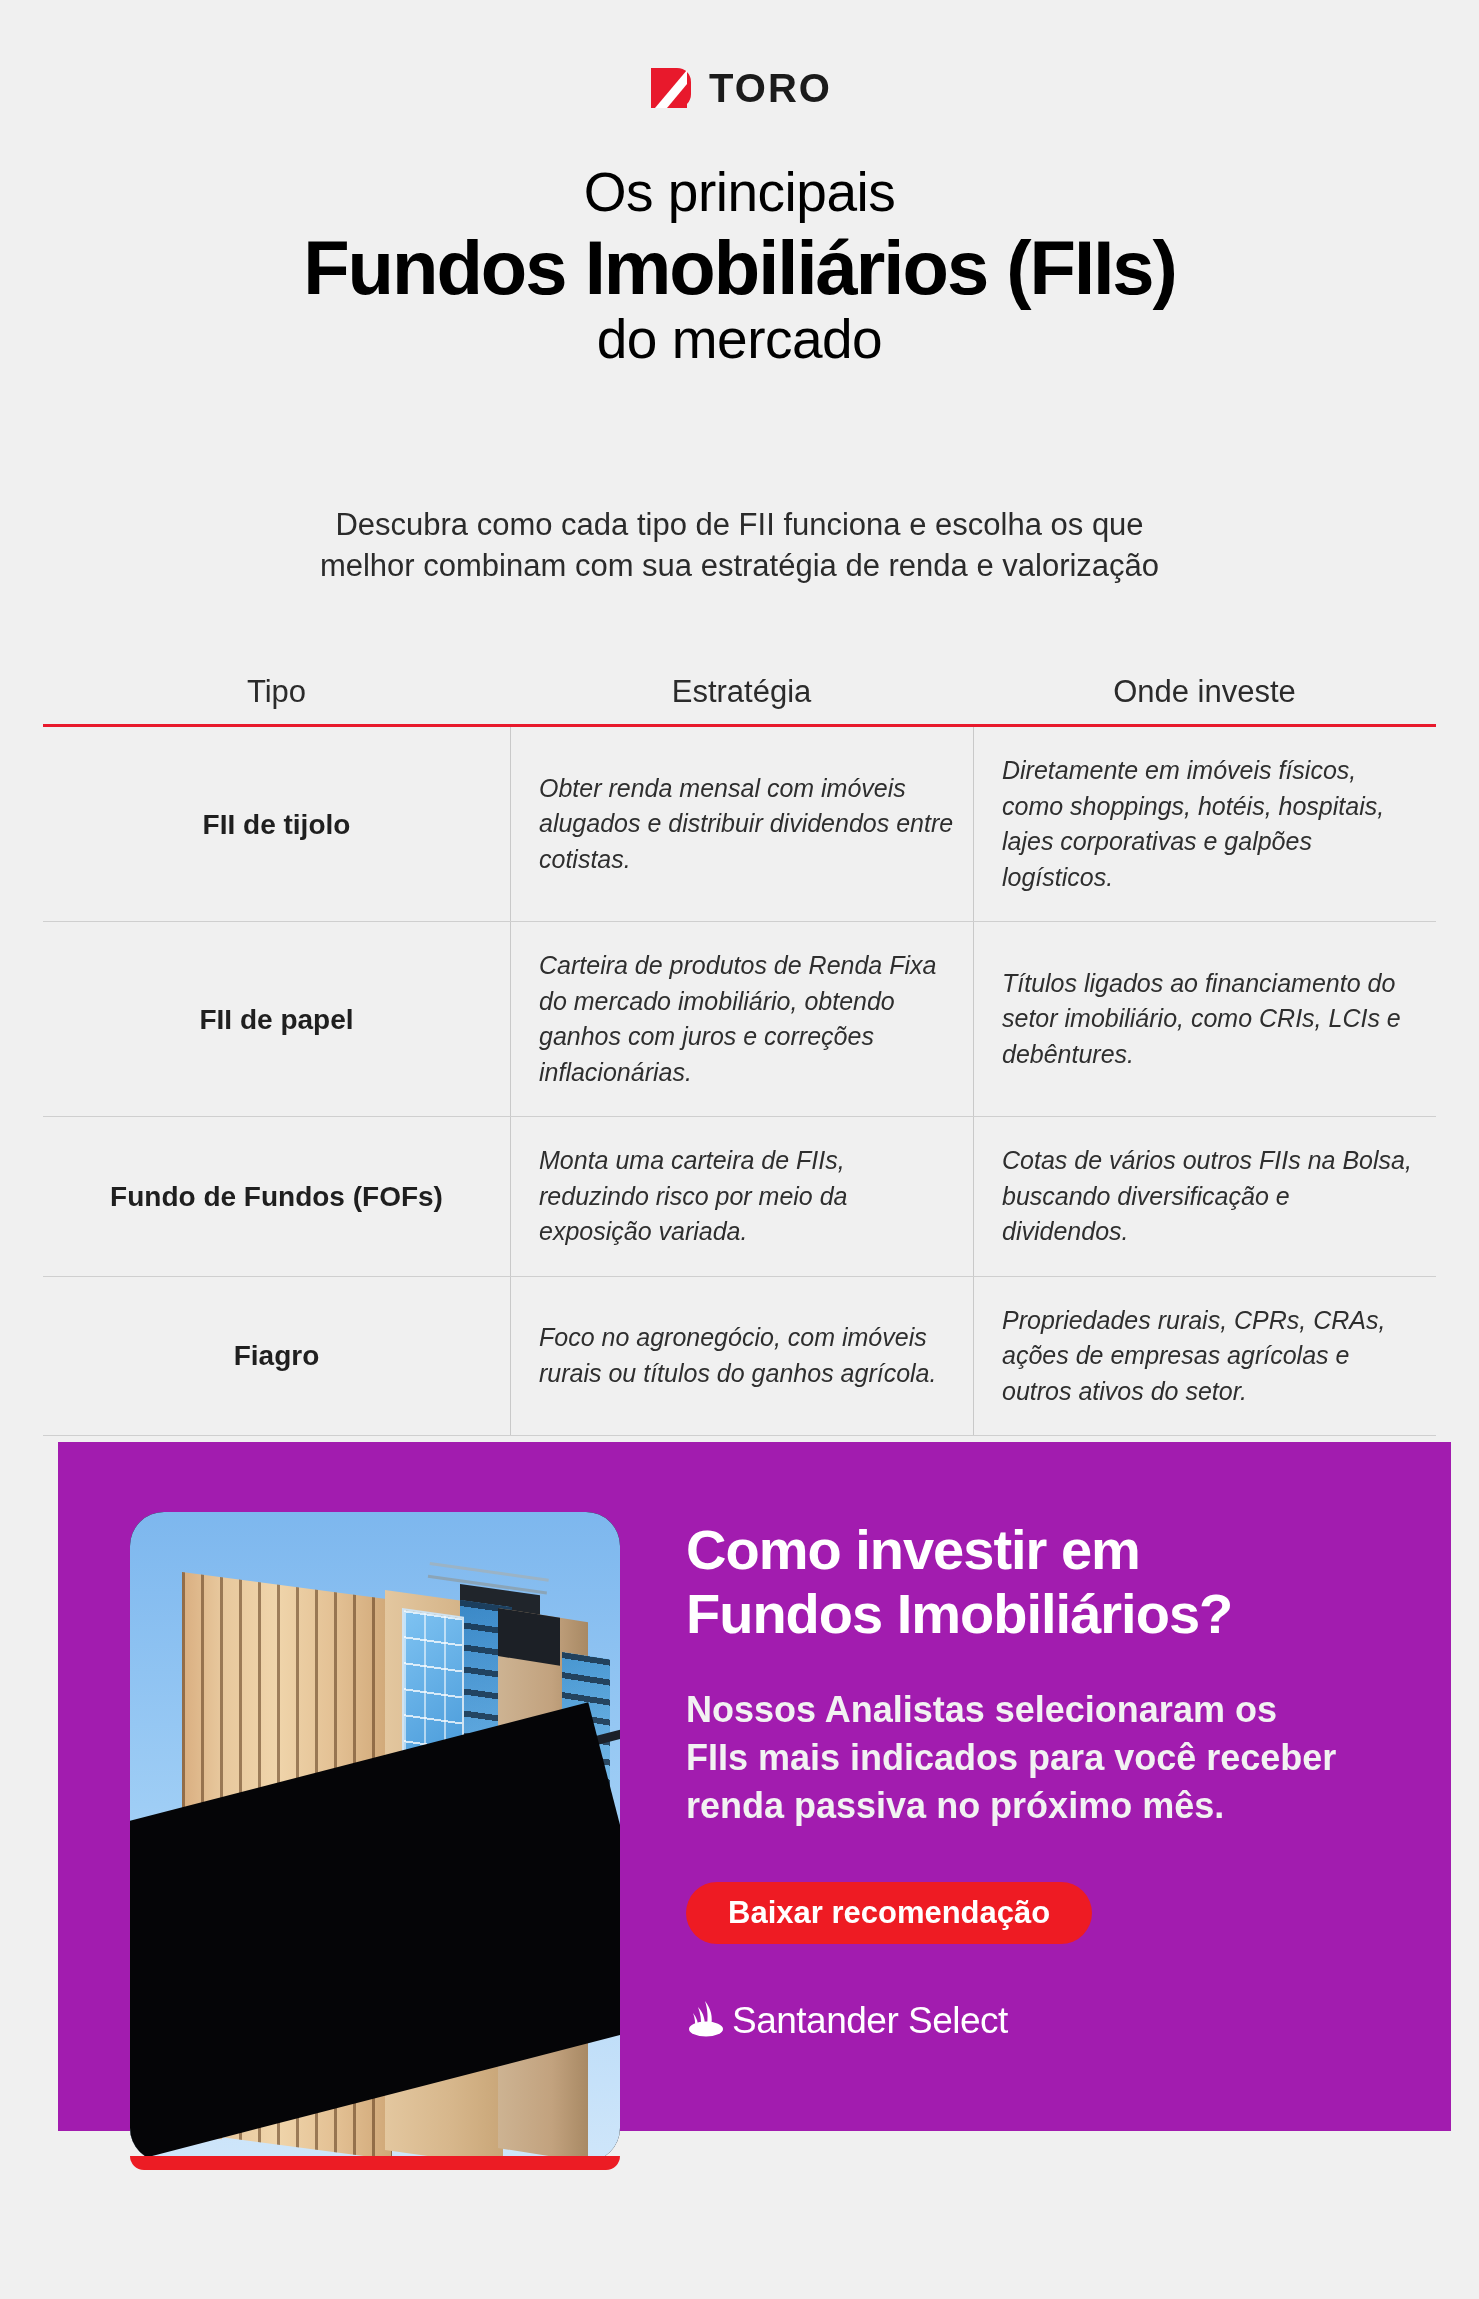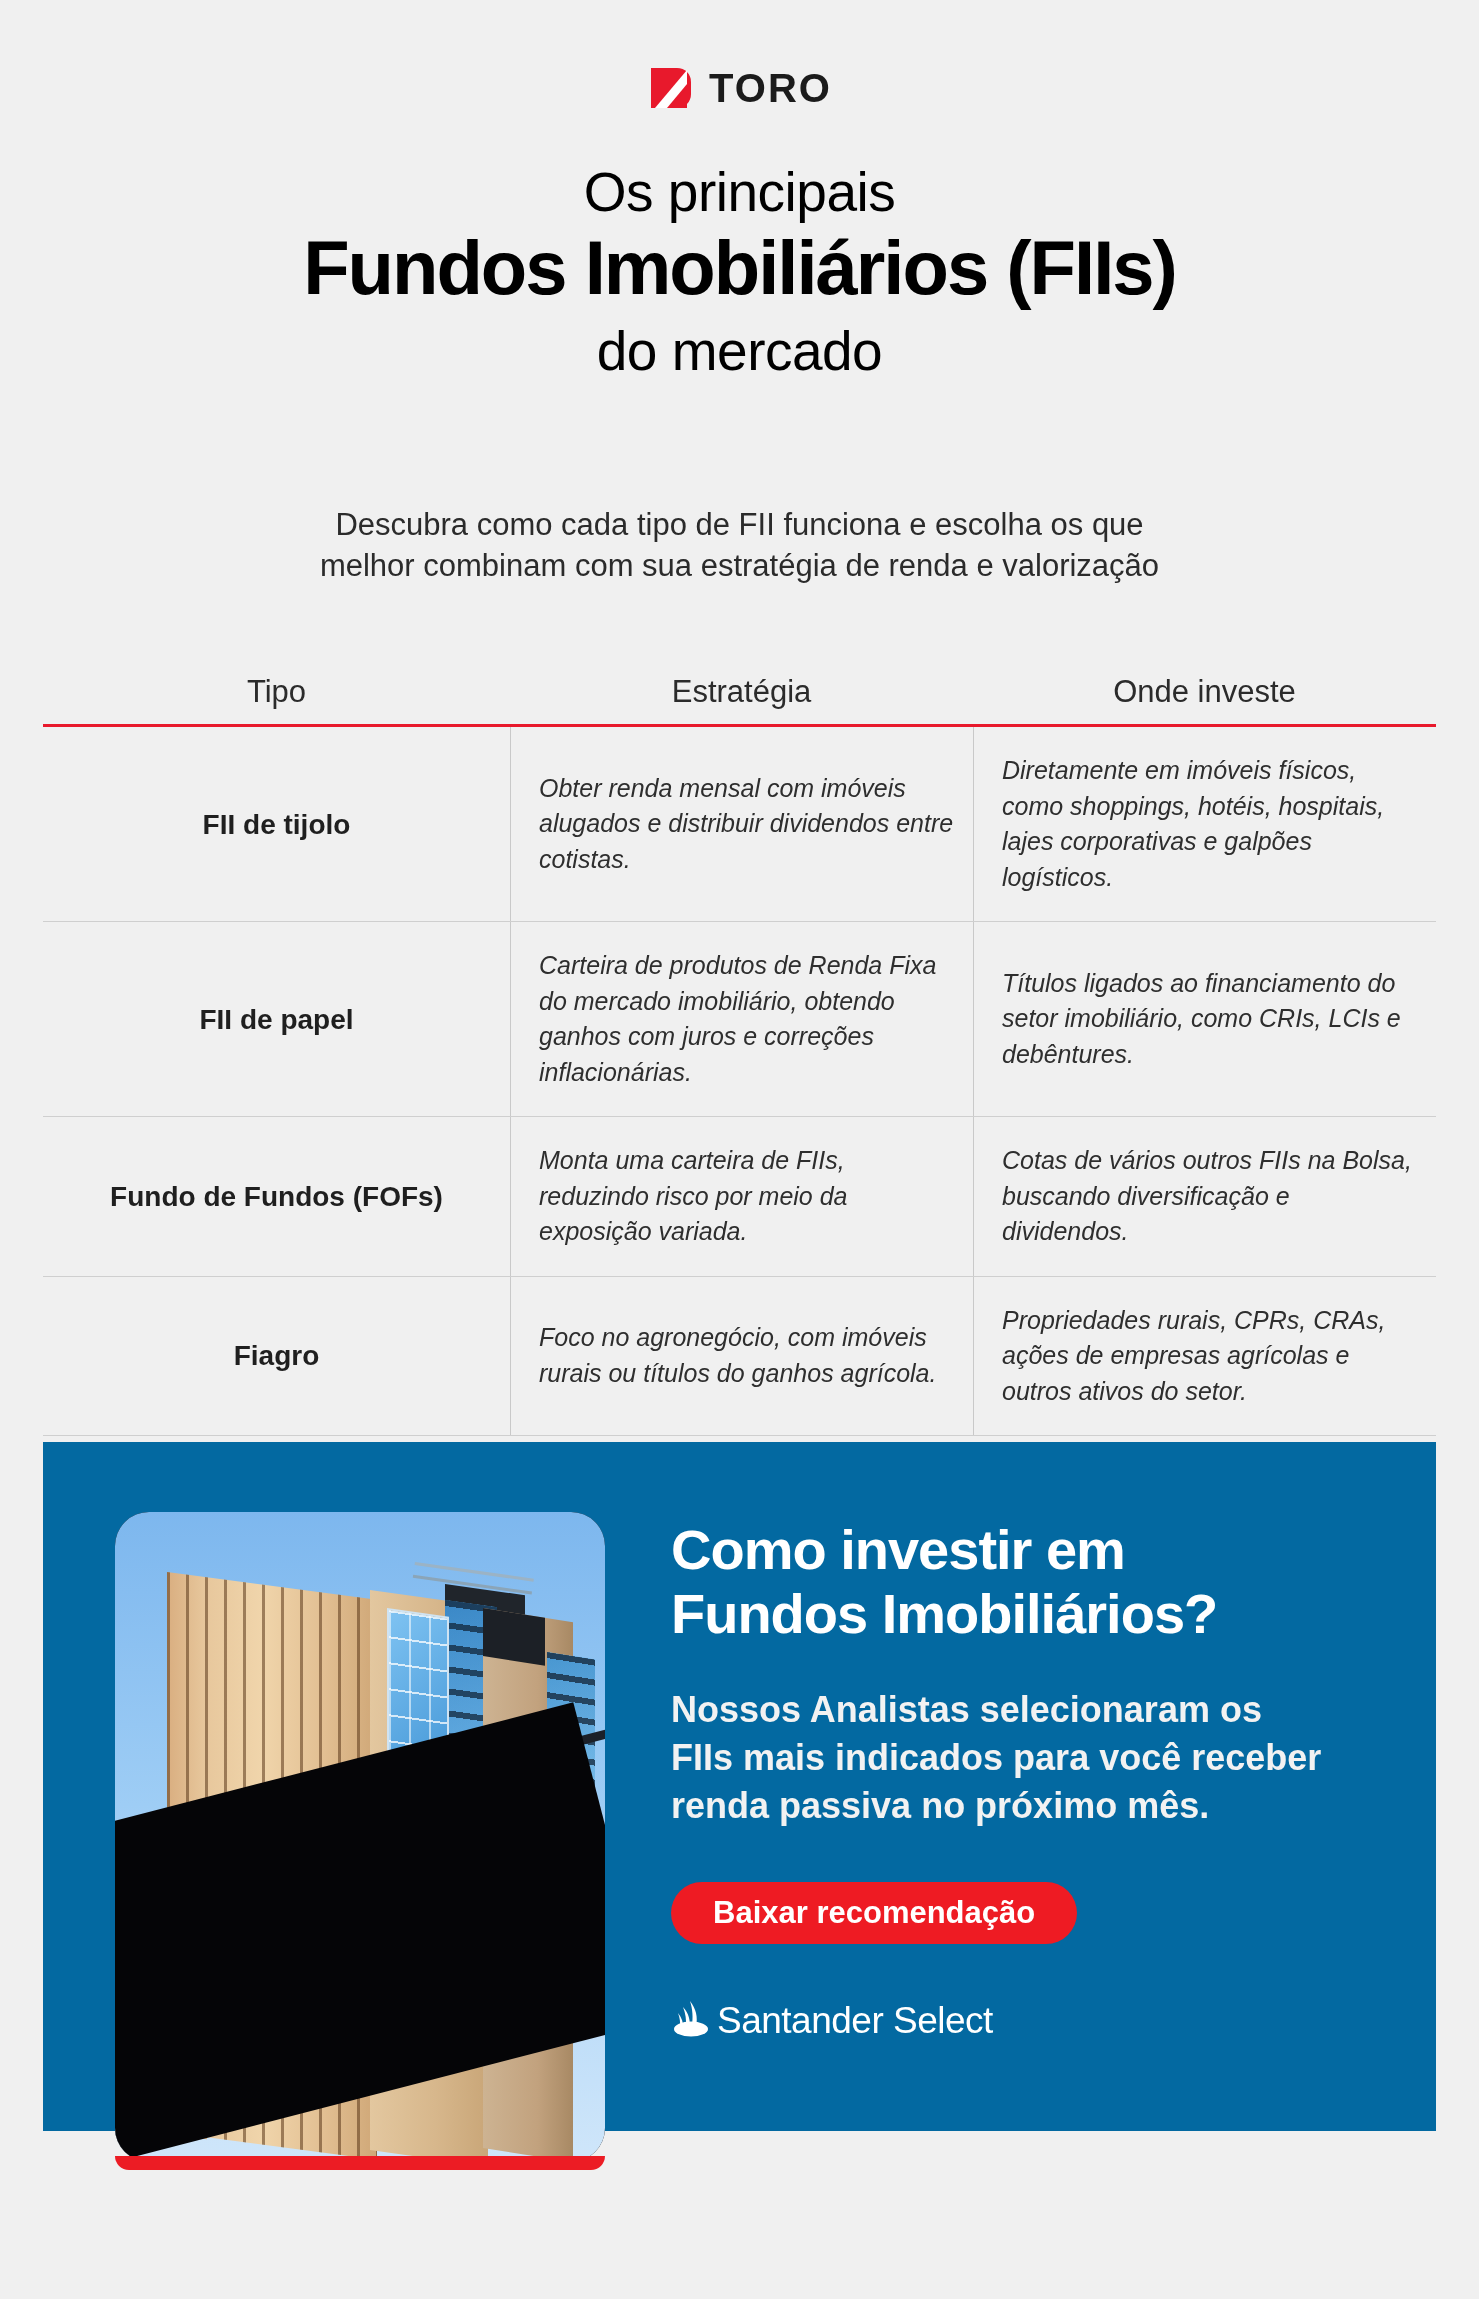--- a/index.html
+++ b/index.html
@@ -65,21 +65,21 @@
     line-height:1.1;
     letter-spacing:-2px;
     margin-top:2px;
   }
   .headline .l3 {
     display:block;
     font-size:55px;
     font-weight:normal;
     line-height:1.12;
     letter-spacing:-0.5px;
-    margin-top:12px;
+    margin-top:0;
   }
 
   
   .subtitle {
     position:absolute;
     top:505px; left:50%;
     transform:translateX(-50%);
     width:1060px;
     text-align:center;
     font-size:31px;
@@ -149,25 +149,25 @@
   }
 
   .row-h1 { min-height:180px; }
   .row-h2 { min-height:180px; }
   .row-h3 { min-height:148px; }
   .row-h4 { min-height:148px; }
 
   
   .cta {
     position:absolute;
-    left:43px;
+    left:58px;
     top:1442px;
     width:1393px;
     height:689px;
-    background:#0369a1;
+    background:#a21caf;
   }
 
   .photo-card {
     position:absolute;
     left:72px;
     top:70px;
     width:490px;
     height:650px;
     border-radius:34px;
     overflow:hidden;

